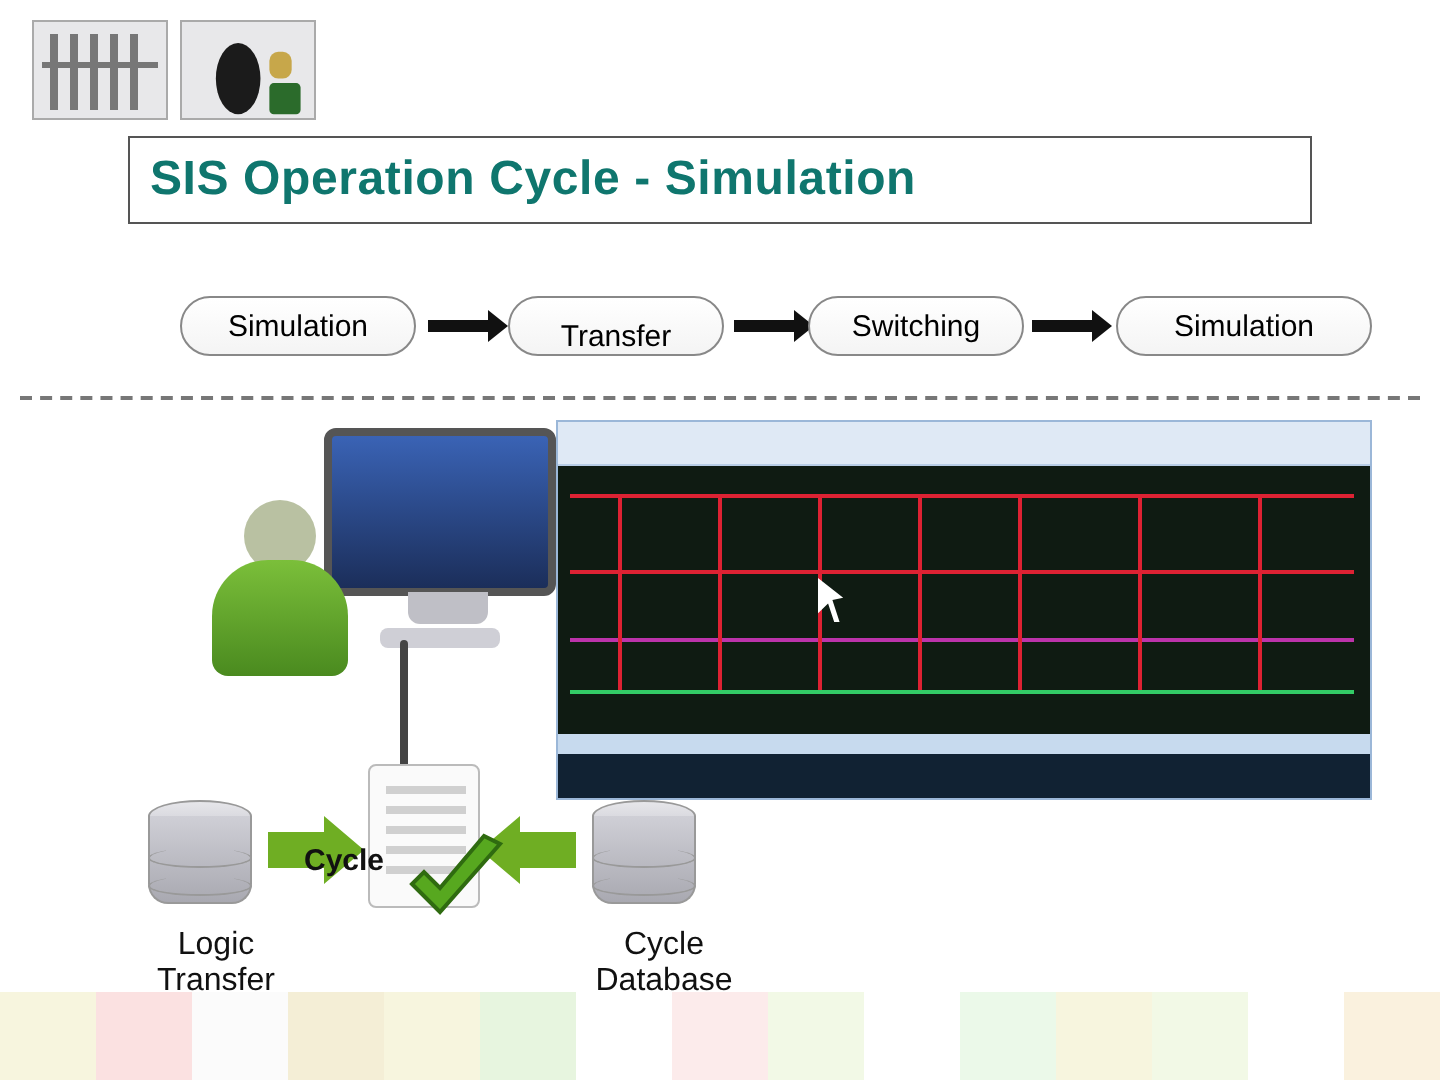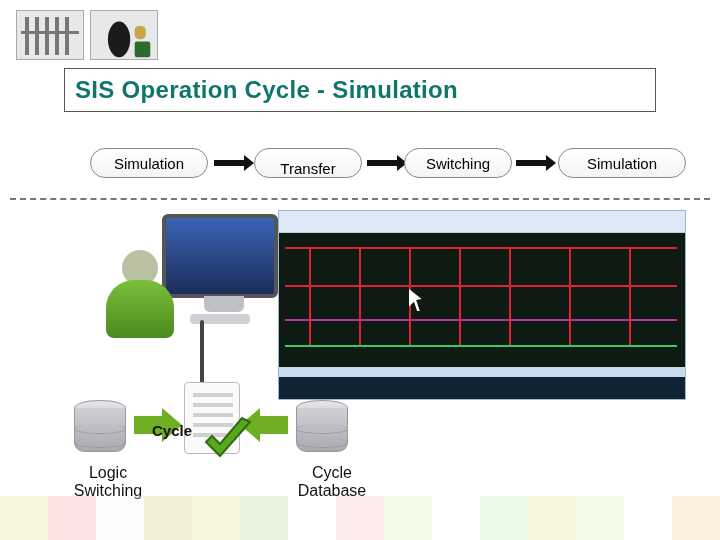--- a/index.html
+++ b/index.html
@@ -179,21 +179,21 @@
 
   <div class="doc"></div>
   <div class="check">
     <svg viewBox="0 0 52 52">
         <path d="M4 28 L18 42 L48 8 L40 4 L18 30 L10 22 Z" fill="#57a81f" stroke="#2f6b10" stroke-width="2"></path>
       </svg>
   </div>
   <div class="allow">Cycle</div>
 
   <div class="caption cap1" style="white-space:pre-line;">Logic
-Switching</div>
+Transfer</div>
   <div class="caption cap2" style="white-space:pre-line;">Cycle
 Database</div>
 
   <div class="tiles">
       <div style="background: rgb(232, 227, 161);"></div>
       <div style="background: rgb(244, 169, 169);"></div>
       <div style="background: rgb(244, 244, 244);"></div>
       <div style="background: rgb(224, 207, 138);"></div>
       <div style="background: rgb(232, 227, 161);"></div>
       <div style="background: rgb(185, 226, 163);"></div>

